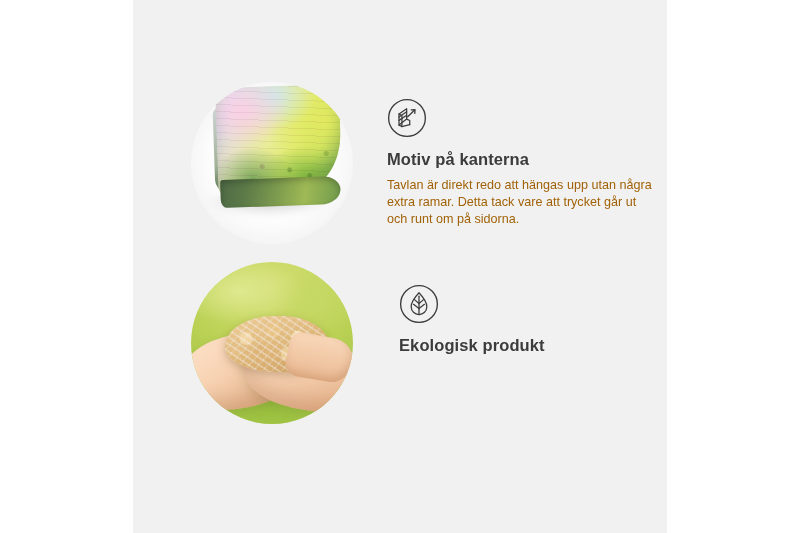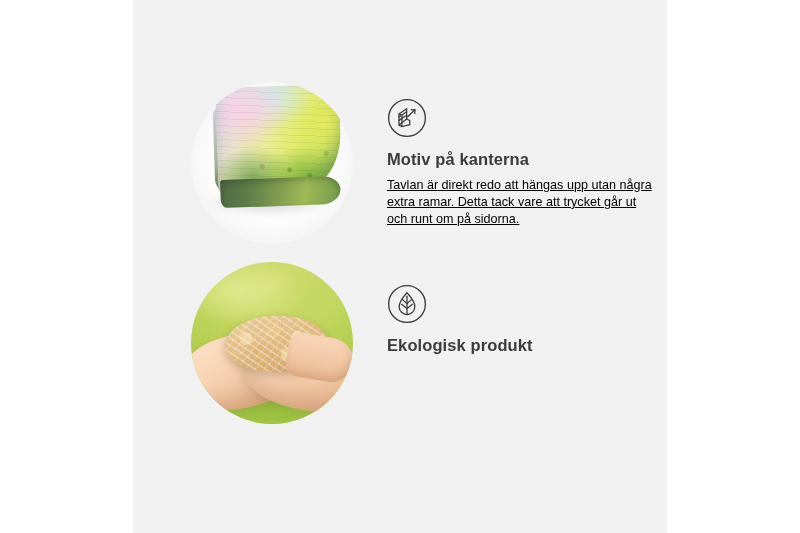--- a/index.html
+++ b/index.html
@@ -31,21 +31,21 @@
     background: #f1f1f1;
   }
 
   .feature-row {
     position: absolute;
     display: flex;
     align-items: flex-start;
   }
 
   .feature-row.row-1 { left: 58px; top: 82px; }
-  .feature-row.row-2 { left: 58px; top: 262px; }
+  .feature-row.row-2 { left: 58px; top: 262px; gap: 12px; }
 
   
   .media {
     position: relative;
     width: 162px;
     height: 162px;
     flex: 0 0 162px;
   }
 
   .circle-clip {
@@ -239,23 +239,22 @@
     font-weight: 600;
     color: #3b3b3b;
     letter-spacing: 0.1px;
     line-height: 1.2;
   }
 
   .feature-desc {
     margin: 7px 0 0 0;
     font-size: 12.6px;
     line-height: 17px;
-    color: #000000;
+    color: #a16207;
     max-width: 272px;
-    text-decoration: underline;
   }
 
   .row-2 .feature-text { padding-top: 22px; }
 </style>
 </head>
 <body>
 
 <div class="page">
   <div class="panel">
 

